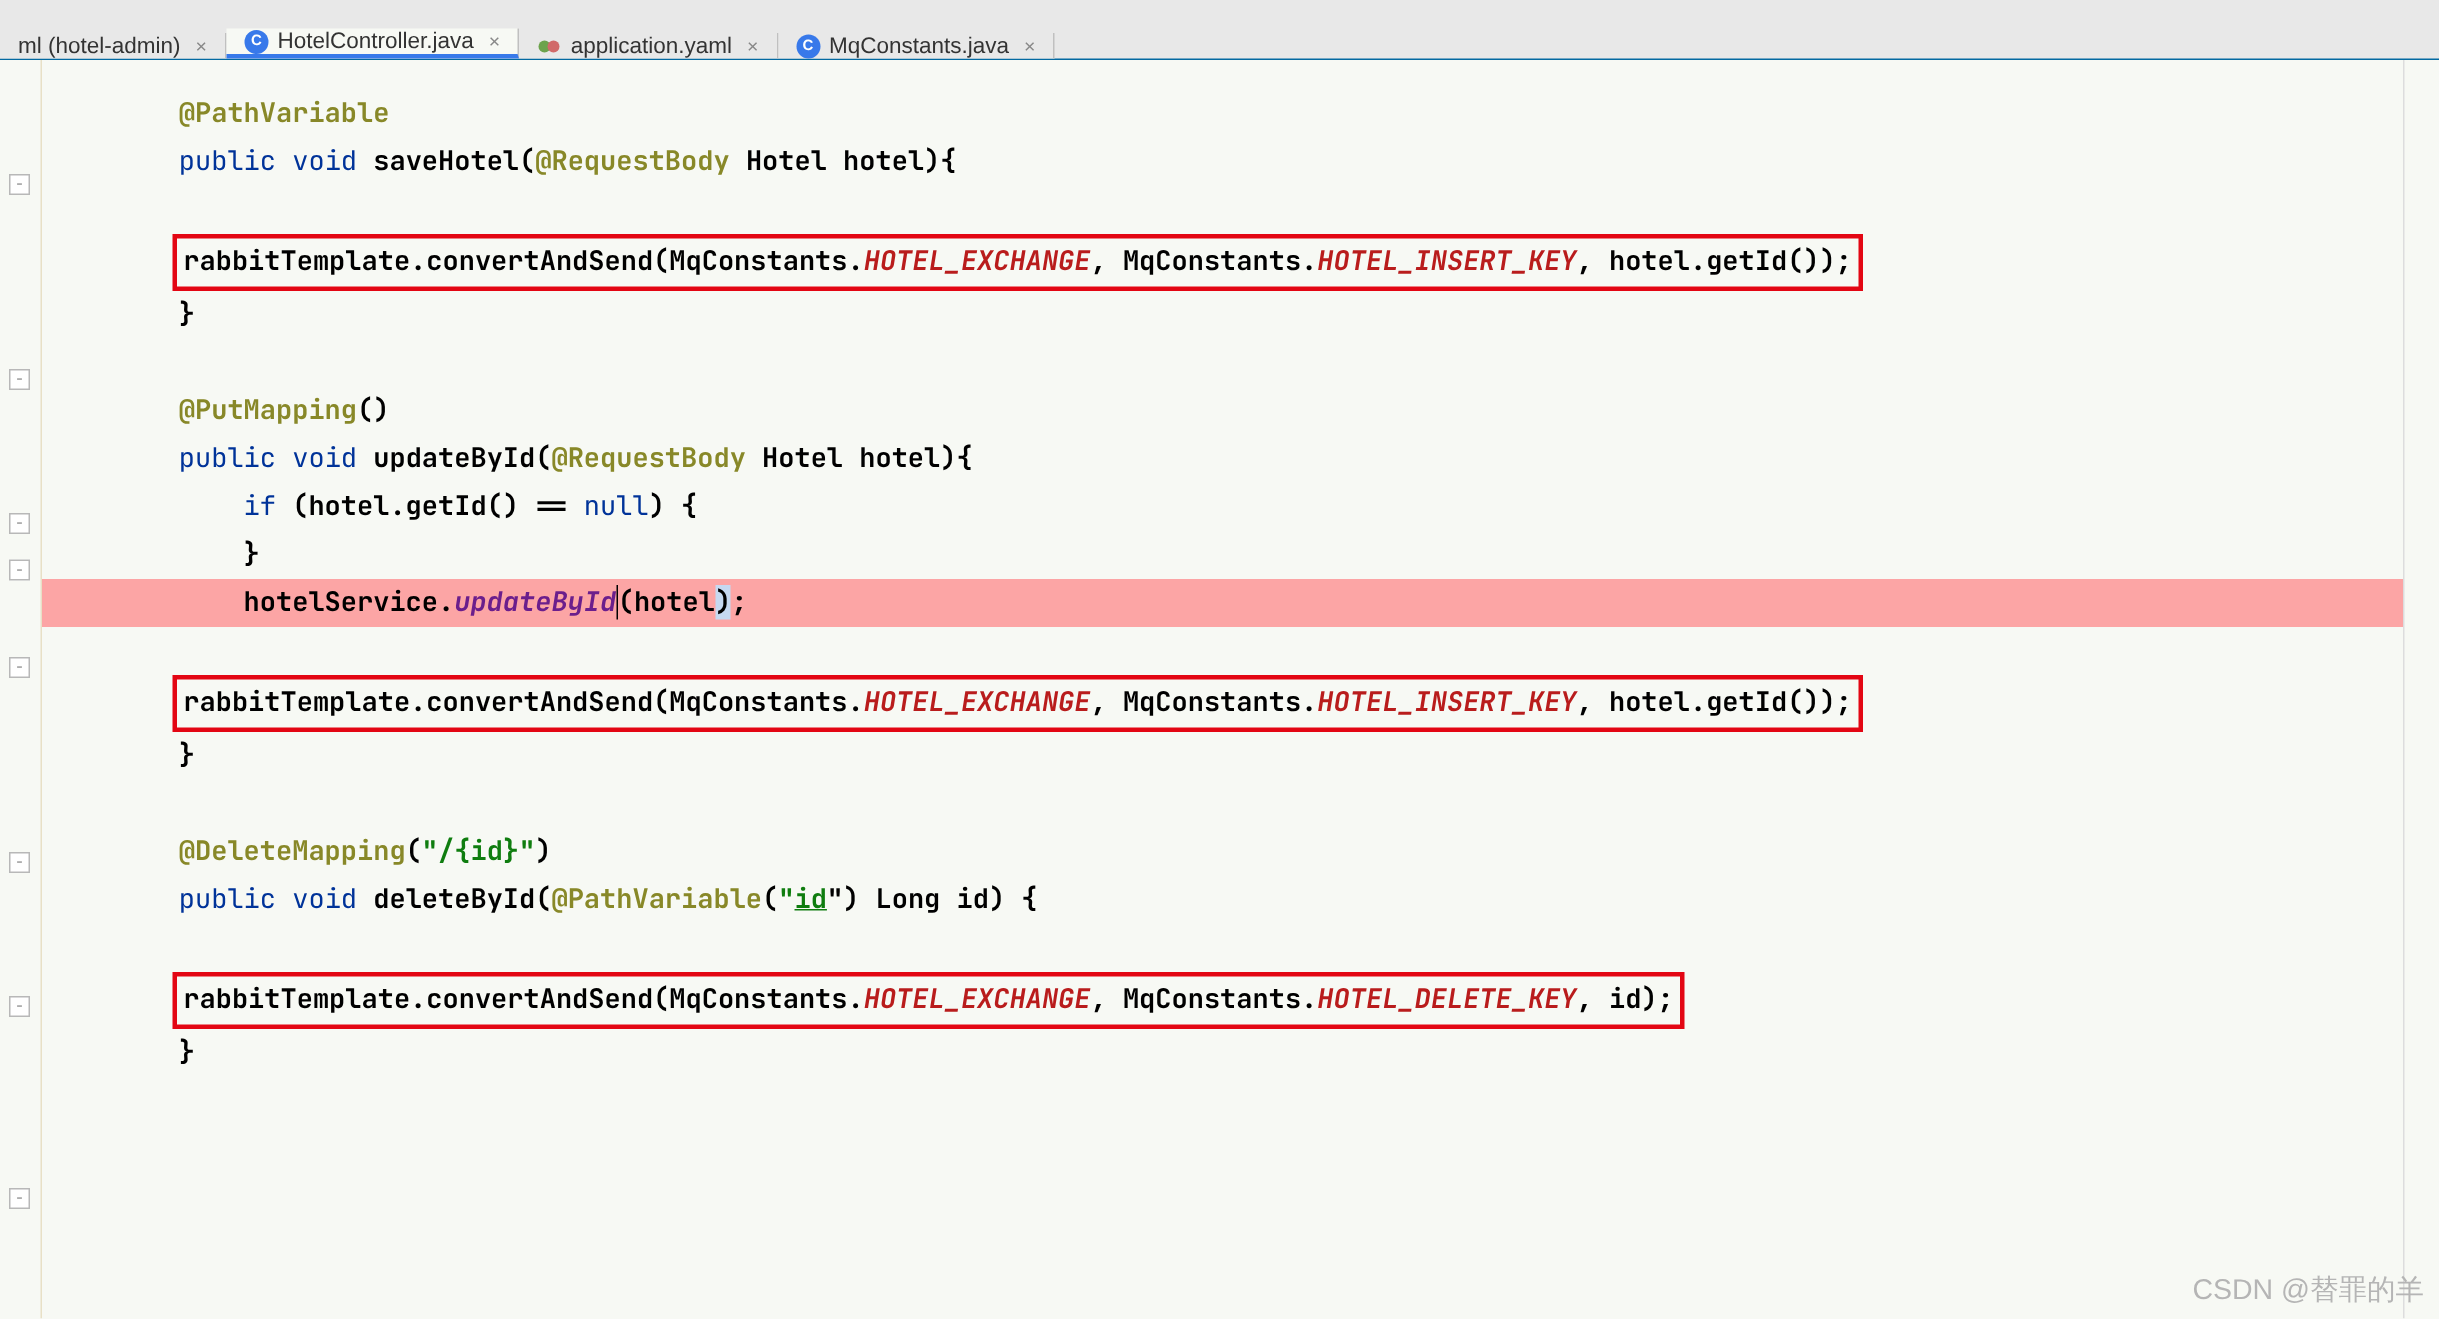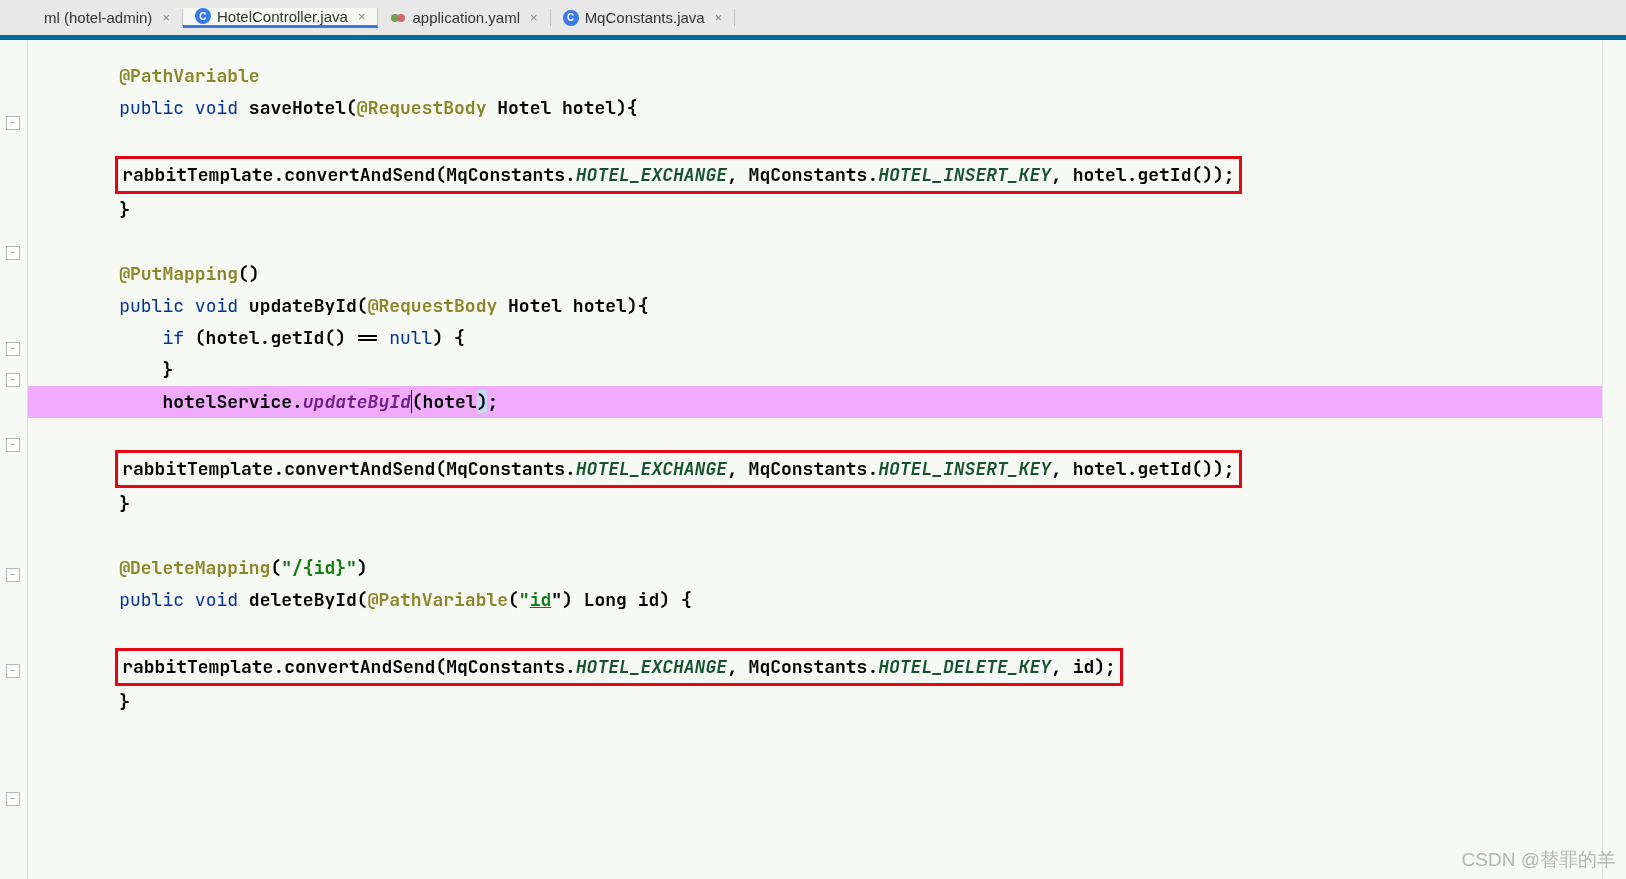--- a/index.html
+++ b/index.html
@@ -9,24 +9,23 @@
       background: #f7f9f4;
       color: #000;
       overflow: hidden;
       width: 1626px;
       height: 879px;
       position: relative;
     }
     .tabs {
       display: flex;
       background: #e8e8e8;
-      border-bottom: 5px solid #0369a1;
+      border-bottom: 1px solid #0369a1;
       height: 40px;
-      align-items: center;
-      padding-left: 32px;
+      align-items: flex-end;
     }
     .tab {
       display: flex;
       align-items: center;
       padding: 0 12px;
       border-right: 1px solid #c0c0c0;
       background: #e8e8e8;
       font-family: -apple-system, "Segoe UI", sans-serif;
       font-size: 15px;
       color: #333;
@@ -83,26 +82,26 @@
       padding: 20px 0 0 0;
       position: relative;
       line-height: 32px;
       font-weight: 600;
     }
     .code-line {
       white-space: pre;
       padding-left: 48px;
     }
     .highlighted-line {
-      background: #f0abfc;
+      background: #fca5a5;
     }
     .kw { color: #003399; font-weight: normal; }
     .anno { color: #888828; }
     .str { color: #0f7d0f; font-weight: bold; }
-    .const-it { color: #14532d; font-style: italic; font-weight: bold; }
+    .const-it { color: #b91c1c; font-style: italic; font-weight: bold; }
     .identifier-it { color: #6b1e8c; font-style: italic; }
     .underline-ref { text-decoration: underline; }
     .red-box {
       border: 3px solid #e30613;
       display: inline-block;
       padding: 0 4px;
       margin-left: 44px;
     }
     .red-box-line {
       padding-left: 0;

